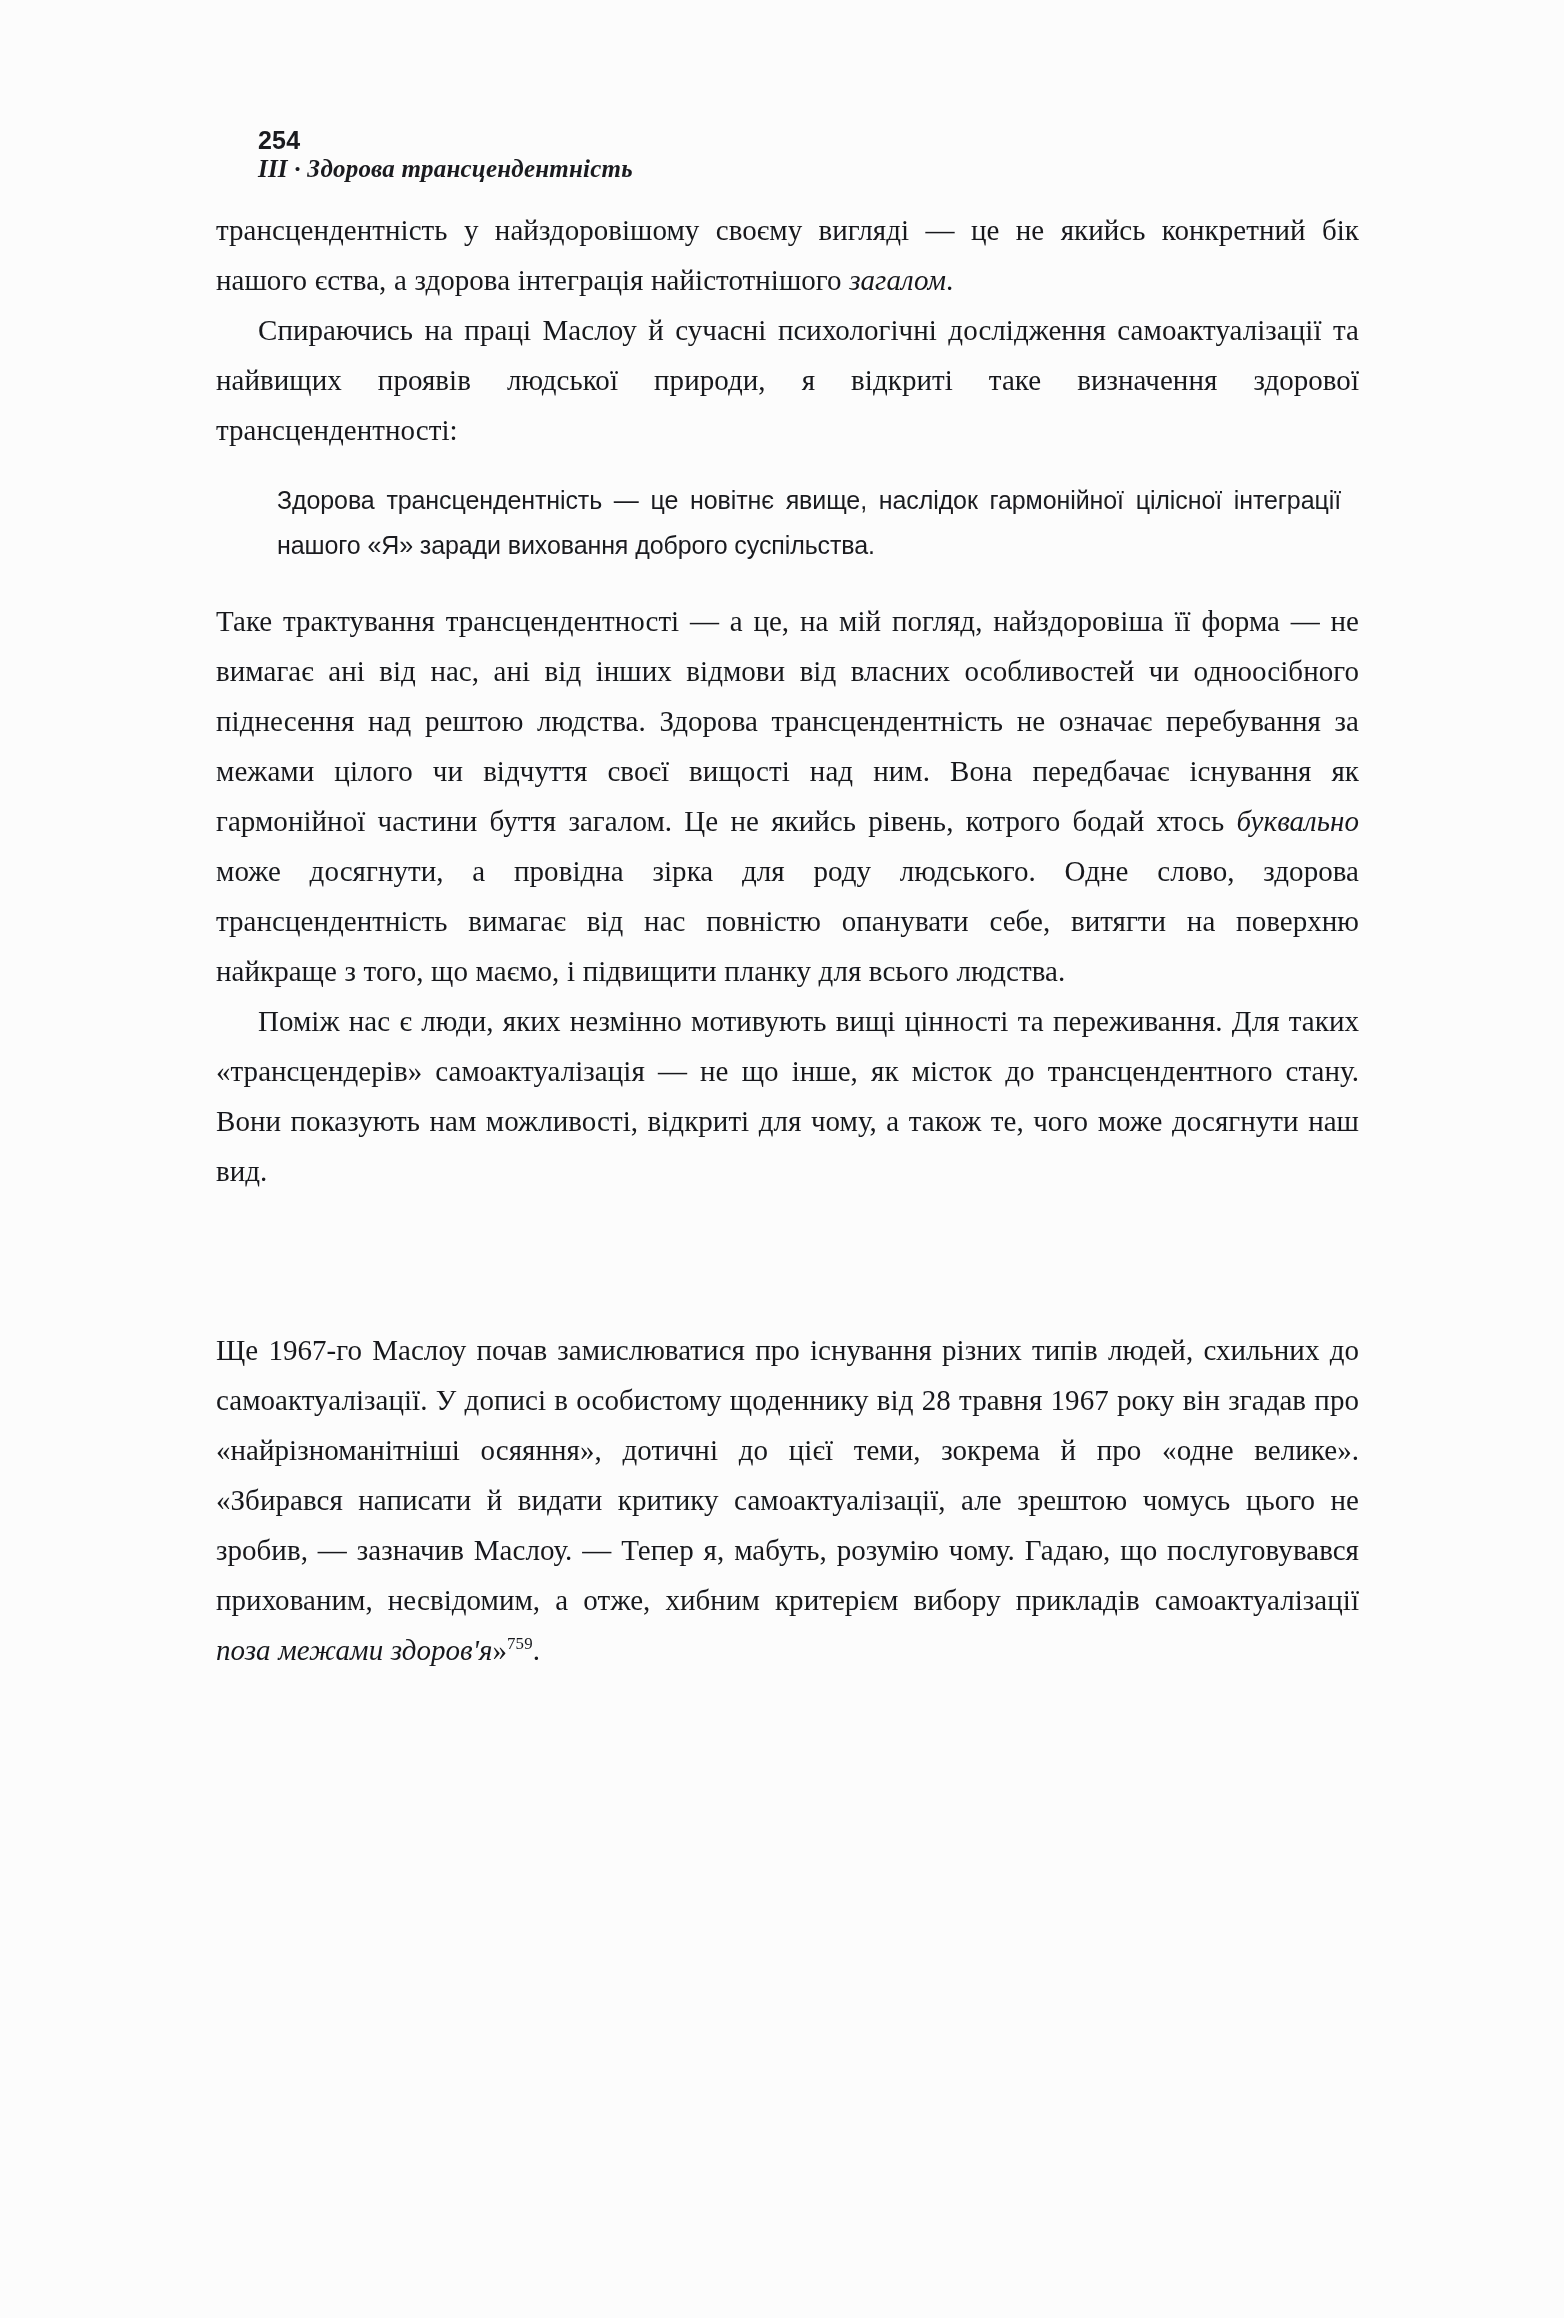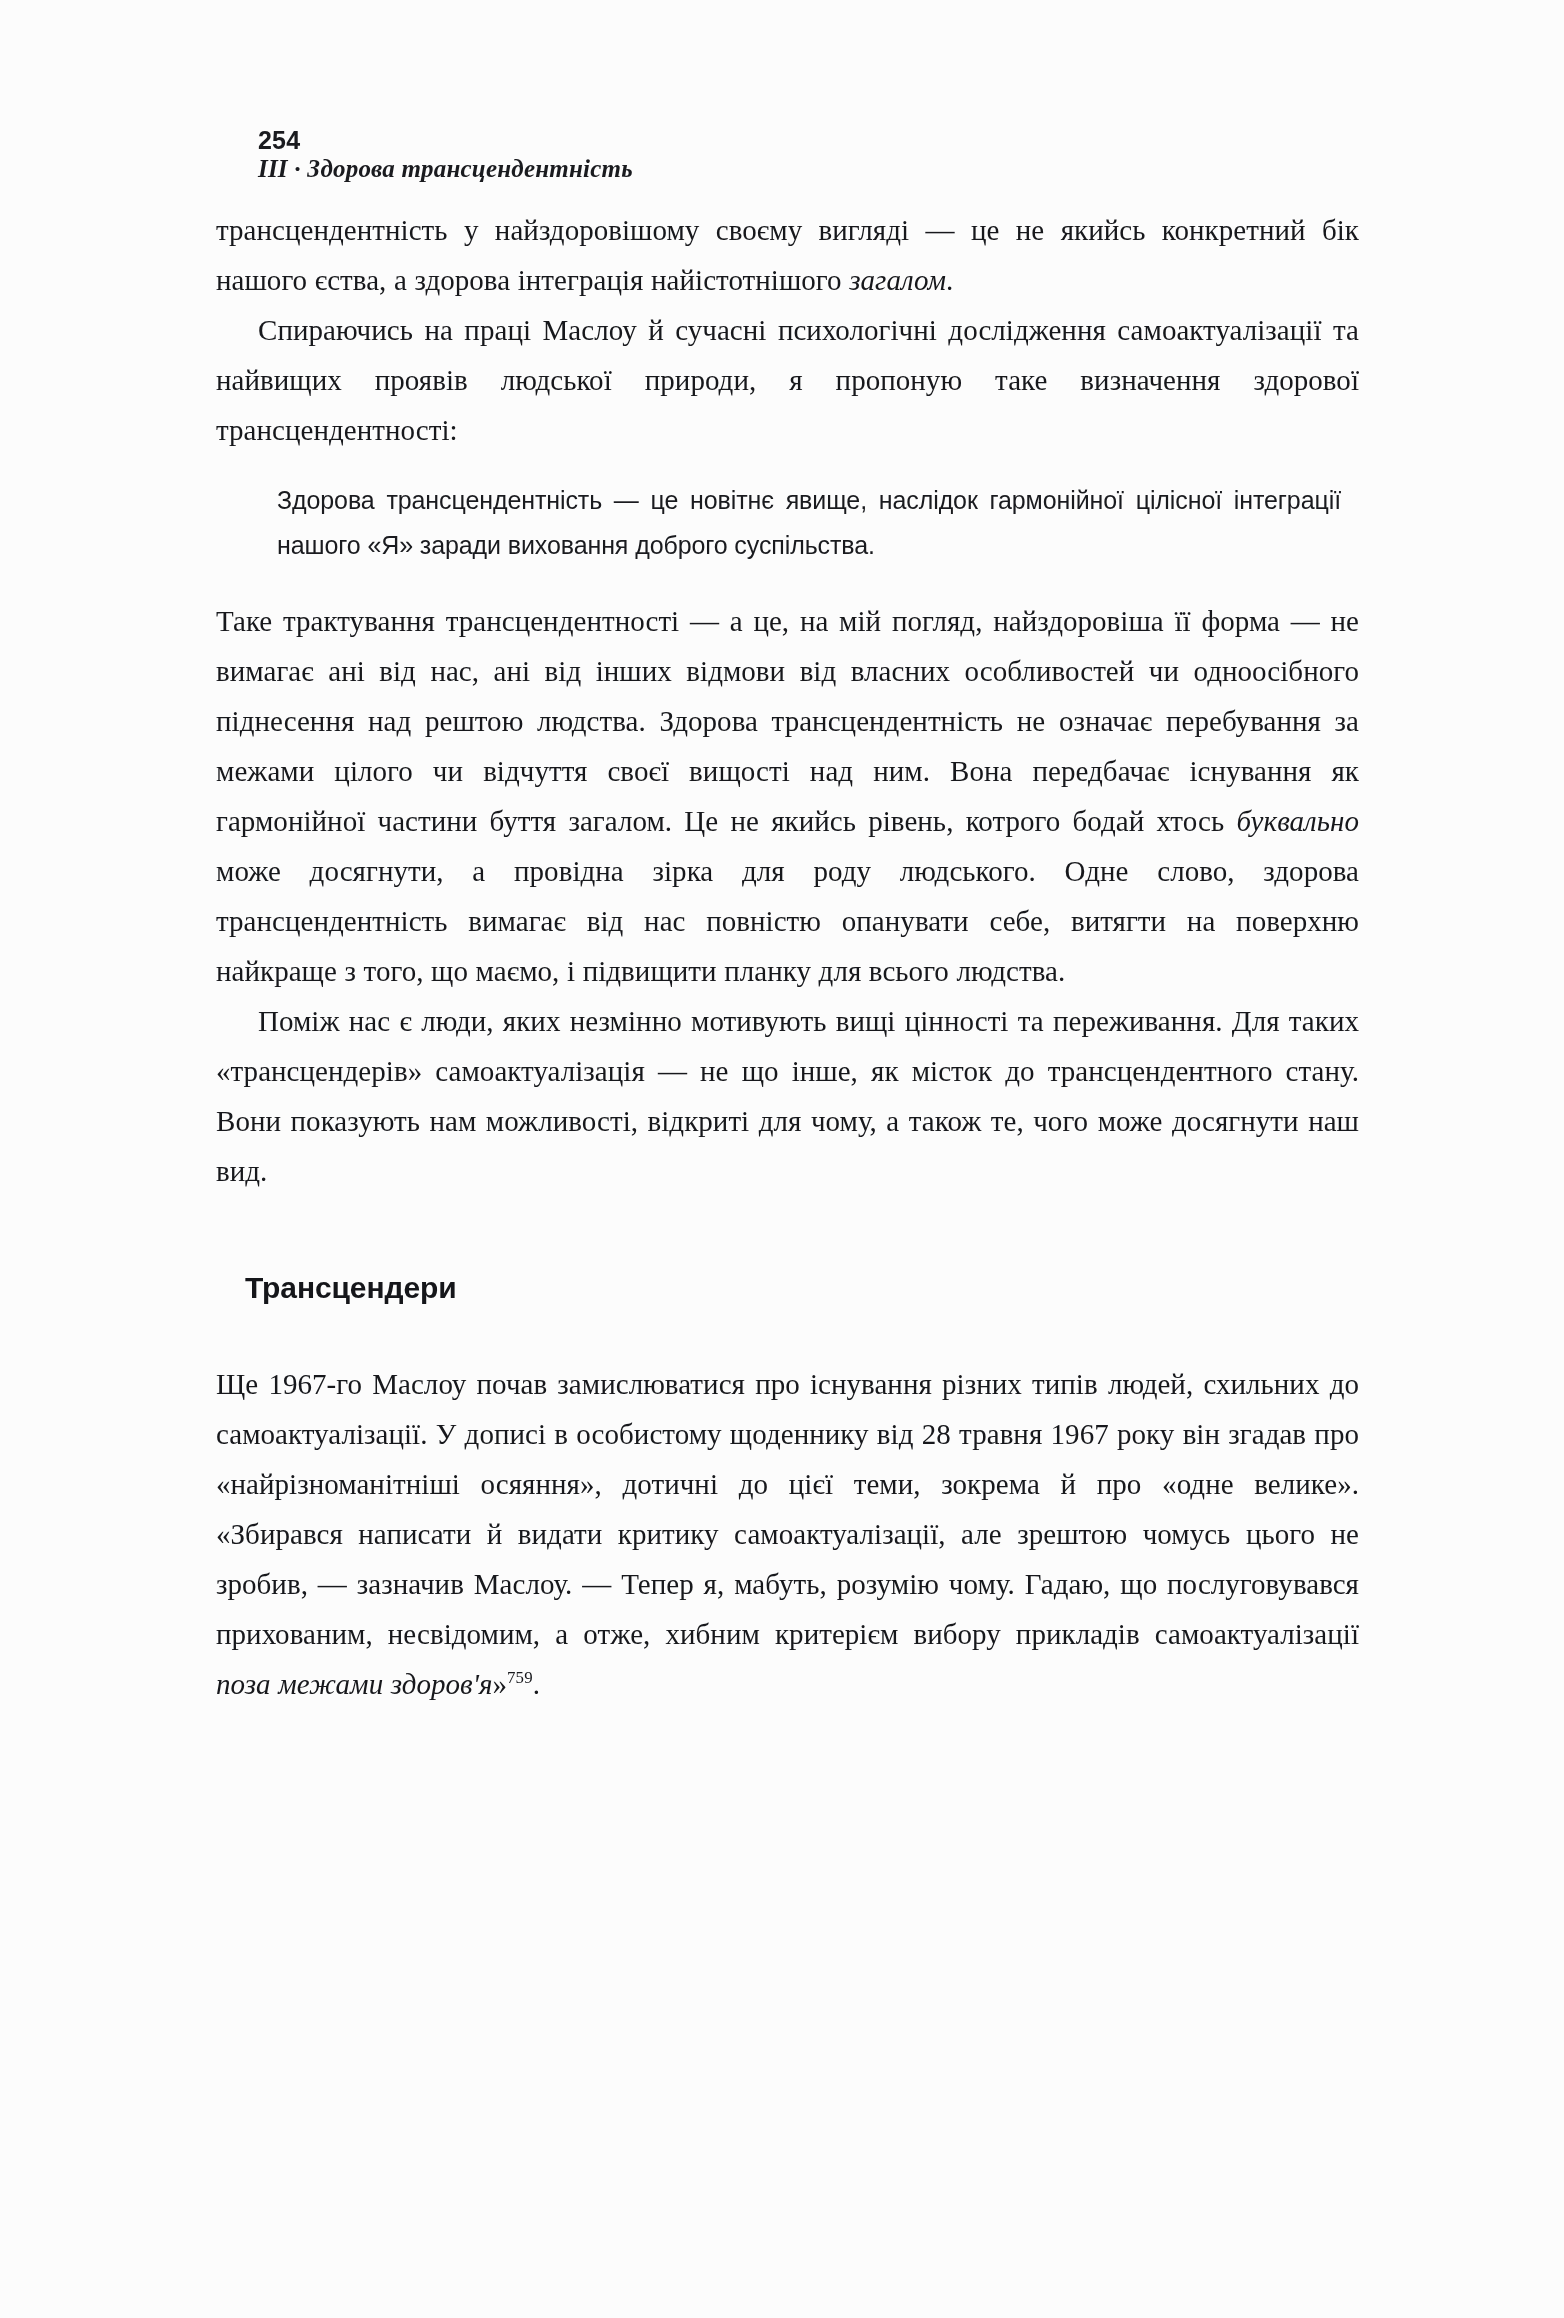--- a/index.html
+++ b/index.html
@@ -123,35 +123,34 @@
 
   <div class="running-head">
     <span class="folio">254</span>
     <span class="chapter-title">III · Здорова трансцендентність</span>
   </div>
 
   <div class="column">
 
     <p class="body"><span>трансцендентність у найздоровішому своєму вигляді — це не якийсь конкретний бік нашого єства, а здорова інтеграція найістотнішого </span><em class="it">загалом</em><span>.</span></p>
 
-    <p class="body indent">Спираючись на праці Маслоу й сучасні психологічні дослідження самоактуалізації та найвищих проявів людської природи, я пропоную таке визначення здорової трансцендентності:</p>
+    <p class="body indent">Спираючись на праці Маслоу й сучасні психологічні дослідження самоактуалізації та найвищих проявів людської природи, я відкриті таке визначення здорової трансцендентності:</p>
 
     <div class="blockquote">
       <p>Здорова трансцендентність — це новітнє явище, наслідок гармонійної цілісної інтеграції нашого «Я» заради виховання доброго суспільства.</p>
     </div>
 
     <div class="gap-after-quote"></div>
 
     <p class="body"><span>Таке трактування трансцендентності — а це, на мій погляд, найздоровіша її форма — не вимагає ані від нас, ані від інших відмови від власних особливостей чи одноосібного піднесення над рештою людства. Здорова трансцендентність не означає перебування за межами цілого чи відчуття своєї вищості над ним. Вона передбачає існування як гармонійної частини буття загалом. Це не якийсь рівень, котрого бодай хтось </span><em class="it">буквально</em><span> може досягнути, а провідна зірка для роду людського. Одне слово, здорова трансцендентність вимагає від нас повністю опанувати себе, витягти на поверхню найкраще з того, що маємо, і підвищити планку для всього людства.</span></p>
 
     <p class="body indent">Поміж нас є люди, яких незмінно мотивують вищі цінності та переживання. Для таких «трансцендерів» самоактуалізація — не що інше, як місток до трансцендентного стану. Вони показують нам можливості, відкриті для чому, а також те, чого може досягнути наш вид.</p>
 
     <div class="gap-before-heading"></div>
 
-    <h2 class="section-heading">Трансцендери</h2>
 
     <div class="gap-after-heading"></div>
 
     <p class="body"><span>Ще 1967-го Маслоу почав замислюватися про існування різних типів людей, схильних до самоактуалізації. У дописі в особистому щоденнику від 28 травня 1967 року він згадав про «найрізноманітніші осяяння», дотичні до цієї теми, зокрема й про «одне велике». «Збирався написати й видати критику самоактуалізації, але зрештою чомусь цього не зробив, — зазначив Маслоу. — Тепер я, мабуть, розумію чому. Гадаю, що послуговувався прихованим, несвідомим, а отже, хибним критерієм вибору прикладів самоактуалізації </span><em class="it">поза межами здоров'я</em><span>»</span><sup class="note">759</sup><span>.</span></p>
 
   </div>
 </div>
 
 
 </body></html>

